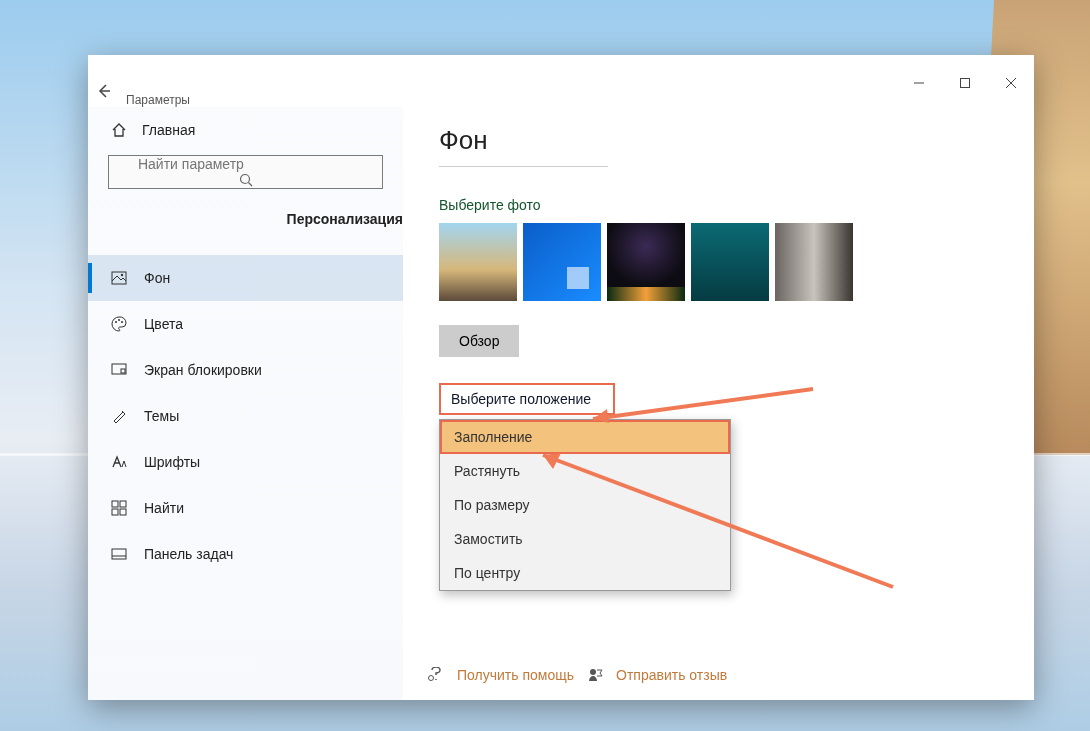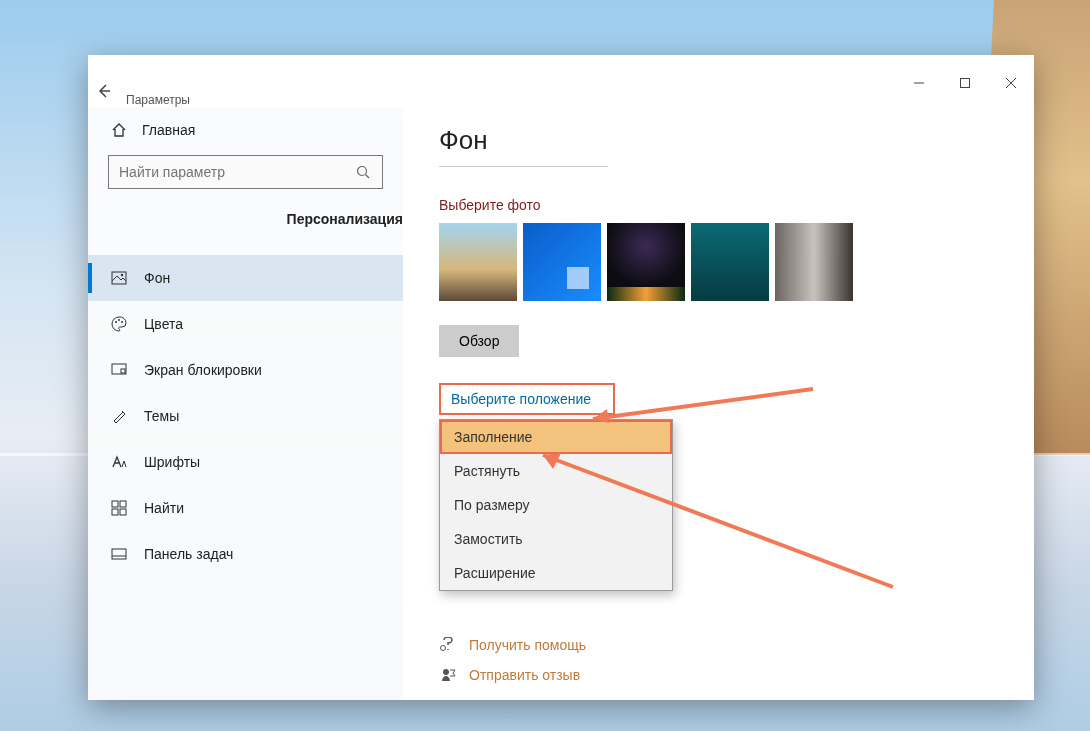--- a/index.html
+++ b/index.html
@@ -45,66 +45,66 @@
     display:flex; flex-direction:column; 
   }
   .home-row {
     display:flex; align-items:center; gap:14px; padding: 10px 0 10px 22px;
     font-size:14px; color:#222; cursor:pointer;
   }
   .search-wrap { padding: 0 20px; margin-top: 6px; }
   .search {
     width: 100%; height: 34px; border: 1px solid #7a7a7a;
     background: #fafafa; display:flex; align-items:center; padding: 0 10px;
-    justify-content: space-between; cursor:text;
+    justify-content: space-between; cursor:text;flex-direction:column;
   }
   .search input {
     border:none; background:transparent; outline:none; font-size:14px; width: 85%; color:#666;
   }
   .cat-title { font-size:14px; font-weight:600; color:#222; padding: 22px 0 8px 22px; text-align: right; }
   .nav { margin-top: 20px; }
   .nav-item {
     display:flex; align-items:center; gap:16px; height:46px; padding-left:22px;
     font-size:14px; color:#222; cursor:pointer; position:relative;
   }
   .nav-item.active { background: rgba(160,190,220,0.35); }
   .nav-item.active::before {
     content:""; position:absolute; left:0; top:8px; bottom:8px; width:4px; background:#0078d4;
   }
   .icon { width:18px; height:18px; display:flex; align-items:center; justify-content:center; color:#333; }
   .content { flex:1; padding: 18px 36px 20px 36px; position: relative; overflow:hidden; }
   .page-title { font-size: 26px; font-weight: 400; color:#222; border-bottom:1px solid #ccc; display:inline-block; padding-right: 120px; padding-bottom: 10px; }
-  .section-label { font-size:14px; color:#7f1d1d; margin-top: 30px; margin-bottom: 10px; }
+  .section-label { font-size:14px; color:#14532d; margin-top: 30px; margin-bottom: 10px; }
   .thumbs { display:flex; gap:6px; }
   .thumb { width:78px; height:78px; cursor:pointer; }
   .t1 { background: linear-gradient(to bottom, #a3d5ef 0%, #d6b77a 60%, #5c4a3a 100%); }
   .t2 { background: linear-gradient(to bottom right, #0a5ec9, #1a8cff); position:relative; }
   .t2::after { content:""; position:absolute; right:12px; bottom:12px; width:22px; height:22px; background:#fff; opacity:0.6; }
   .t3 { background: radial-gradient(circle at 50% 30%, #3b2a55 0%, #0d0c12 60%); position:relative; }
   .t3::after { content:""; position:absolute; left:0; right:0; bottom:0; height:14px; background:linear-gradient(to right,#0a2a10,#f2a03a,#0a2a10); }
   .t4 { background: linear-gradient(to bottom, #0b6a74, #063b42); }
   .t5 { background: linear-gradient(to right, #6a6560, #c8c3bc 50%, #3a3430); }
   .browse-btn {
     margin-top: 24px; padding: 8px 20px; background:#ccc; border:none; font-size:14px; cursor:pointer;
   }
   .position-label {
-    display:inline-block; margin-top: 26px; font-size:14px; color:#0369a1;
+    display:inline-block; margin-top: 26px; font-size:14px; color:#0f172a;
     border: 2px solid #e96a4d; padding: 6px 22px 6px 10px;
   }
   .dropdown {
-    margin-top: 4px; width: 234px; border:1px solid #999; background:#f2f2f2;
+    margin-top: 4px; width: 292px; border:1px solid #999; background:#f2f2f2;
     box-shadow: 2px 4px 10px rgba(0,0,0,0.25);
   }
   .dropdown-item {
     padding: 9px 14px; font-size:14px; color:#333; cursor:pointer;
   }
   .dropdown-item.selected {
     background:#f3c27d; border:2px solid #e96a4d; padding:7px 12px;
   }
-  .links { position:absolute; left:36px; bottom: 16px; display:flex; flex-direction:column; gap:12px; }
+  .links { position:absolute; left:24px; bottom: 16px; display:flex; gap:12px; }
   .link-row { display:flex; align-items:center; gap:12px; font-size:14px; color:#c27a3a; cursor:pointer; }
   .link-row .ic { color:#555; }
 
   svg.arrow { position:absolute; pointer-events:none; }
   .arrow line { stroke:#f07a55; stroke-width:4; }
   .arrow polygon { fill:#f07a55; }
 </style>
 </head>
 <body>
 
@@ -248,21 +248,21 @@
       </div>
       <button class="browse-btn">Обзор</button>
 
       <div><span class="position-label">Выберите положение</span></div>
 
       <div class="dropdown">
         <div class="dropdown-item selected">Заполнение</div>
         <div class="dropdown-item">Растянуть</div>
         <div class="dropdown-item">По размеру</div>
         <div class="dropdown-item">Замостить</div>
-        <div class="dropdown-item">Расширение</div>
+        <div class="dropdown-item">По центру</div>
       </div>
 
       <div class="links">
         <div class="link-row">
           <span class="ic icon">
               <svg width="16" height="16" viewBox="0 0 16 16">
                 <path d="M4 3a4 3 0 1 1 4 3v2 M8 12v1" stroke="#555" fill="none" stroke-width="1.5"></path>
                 <circle cx="3" cy="11" r="2.5" stroke="#555" fill="none"></circle>
               </svg>
             </span>

